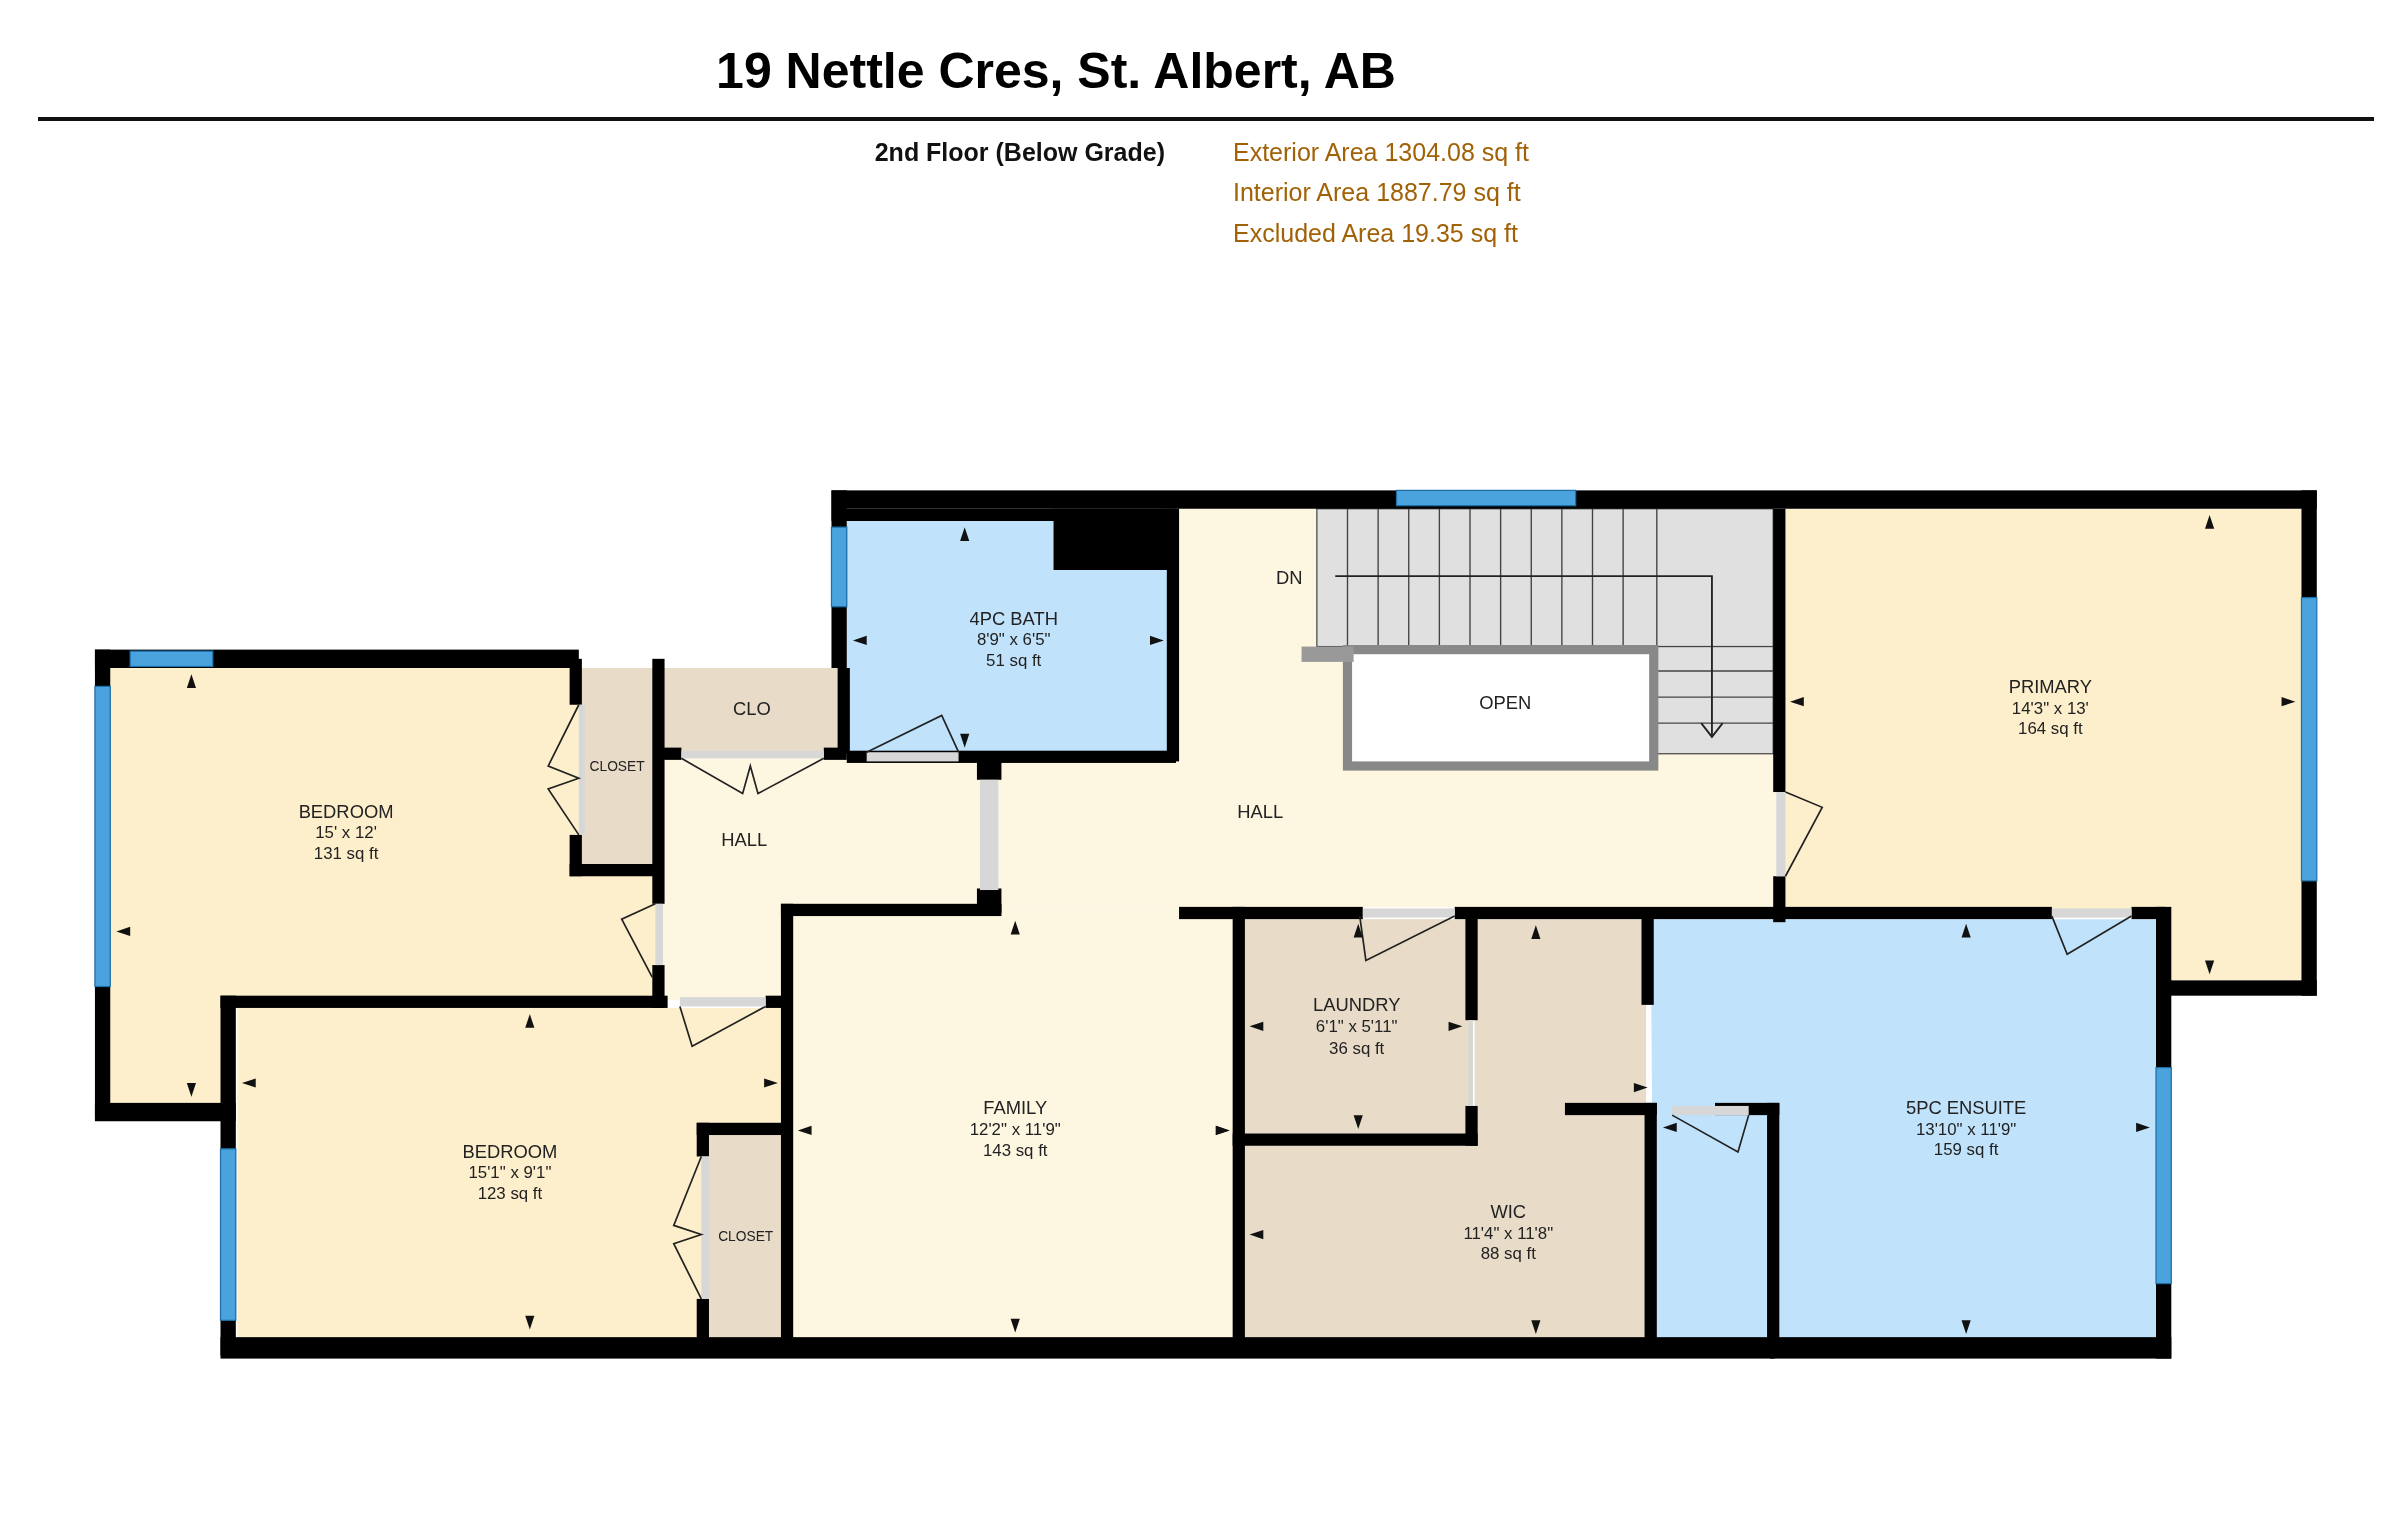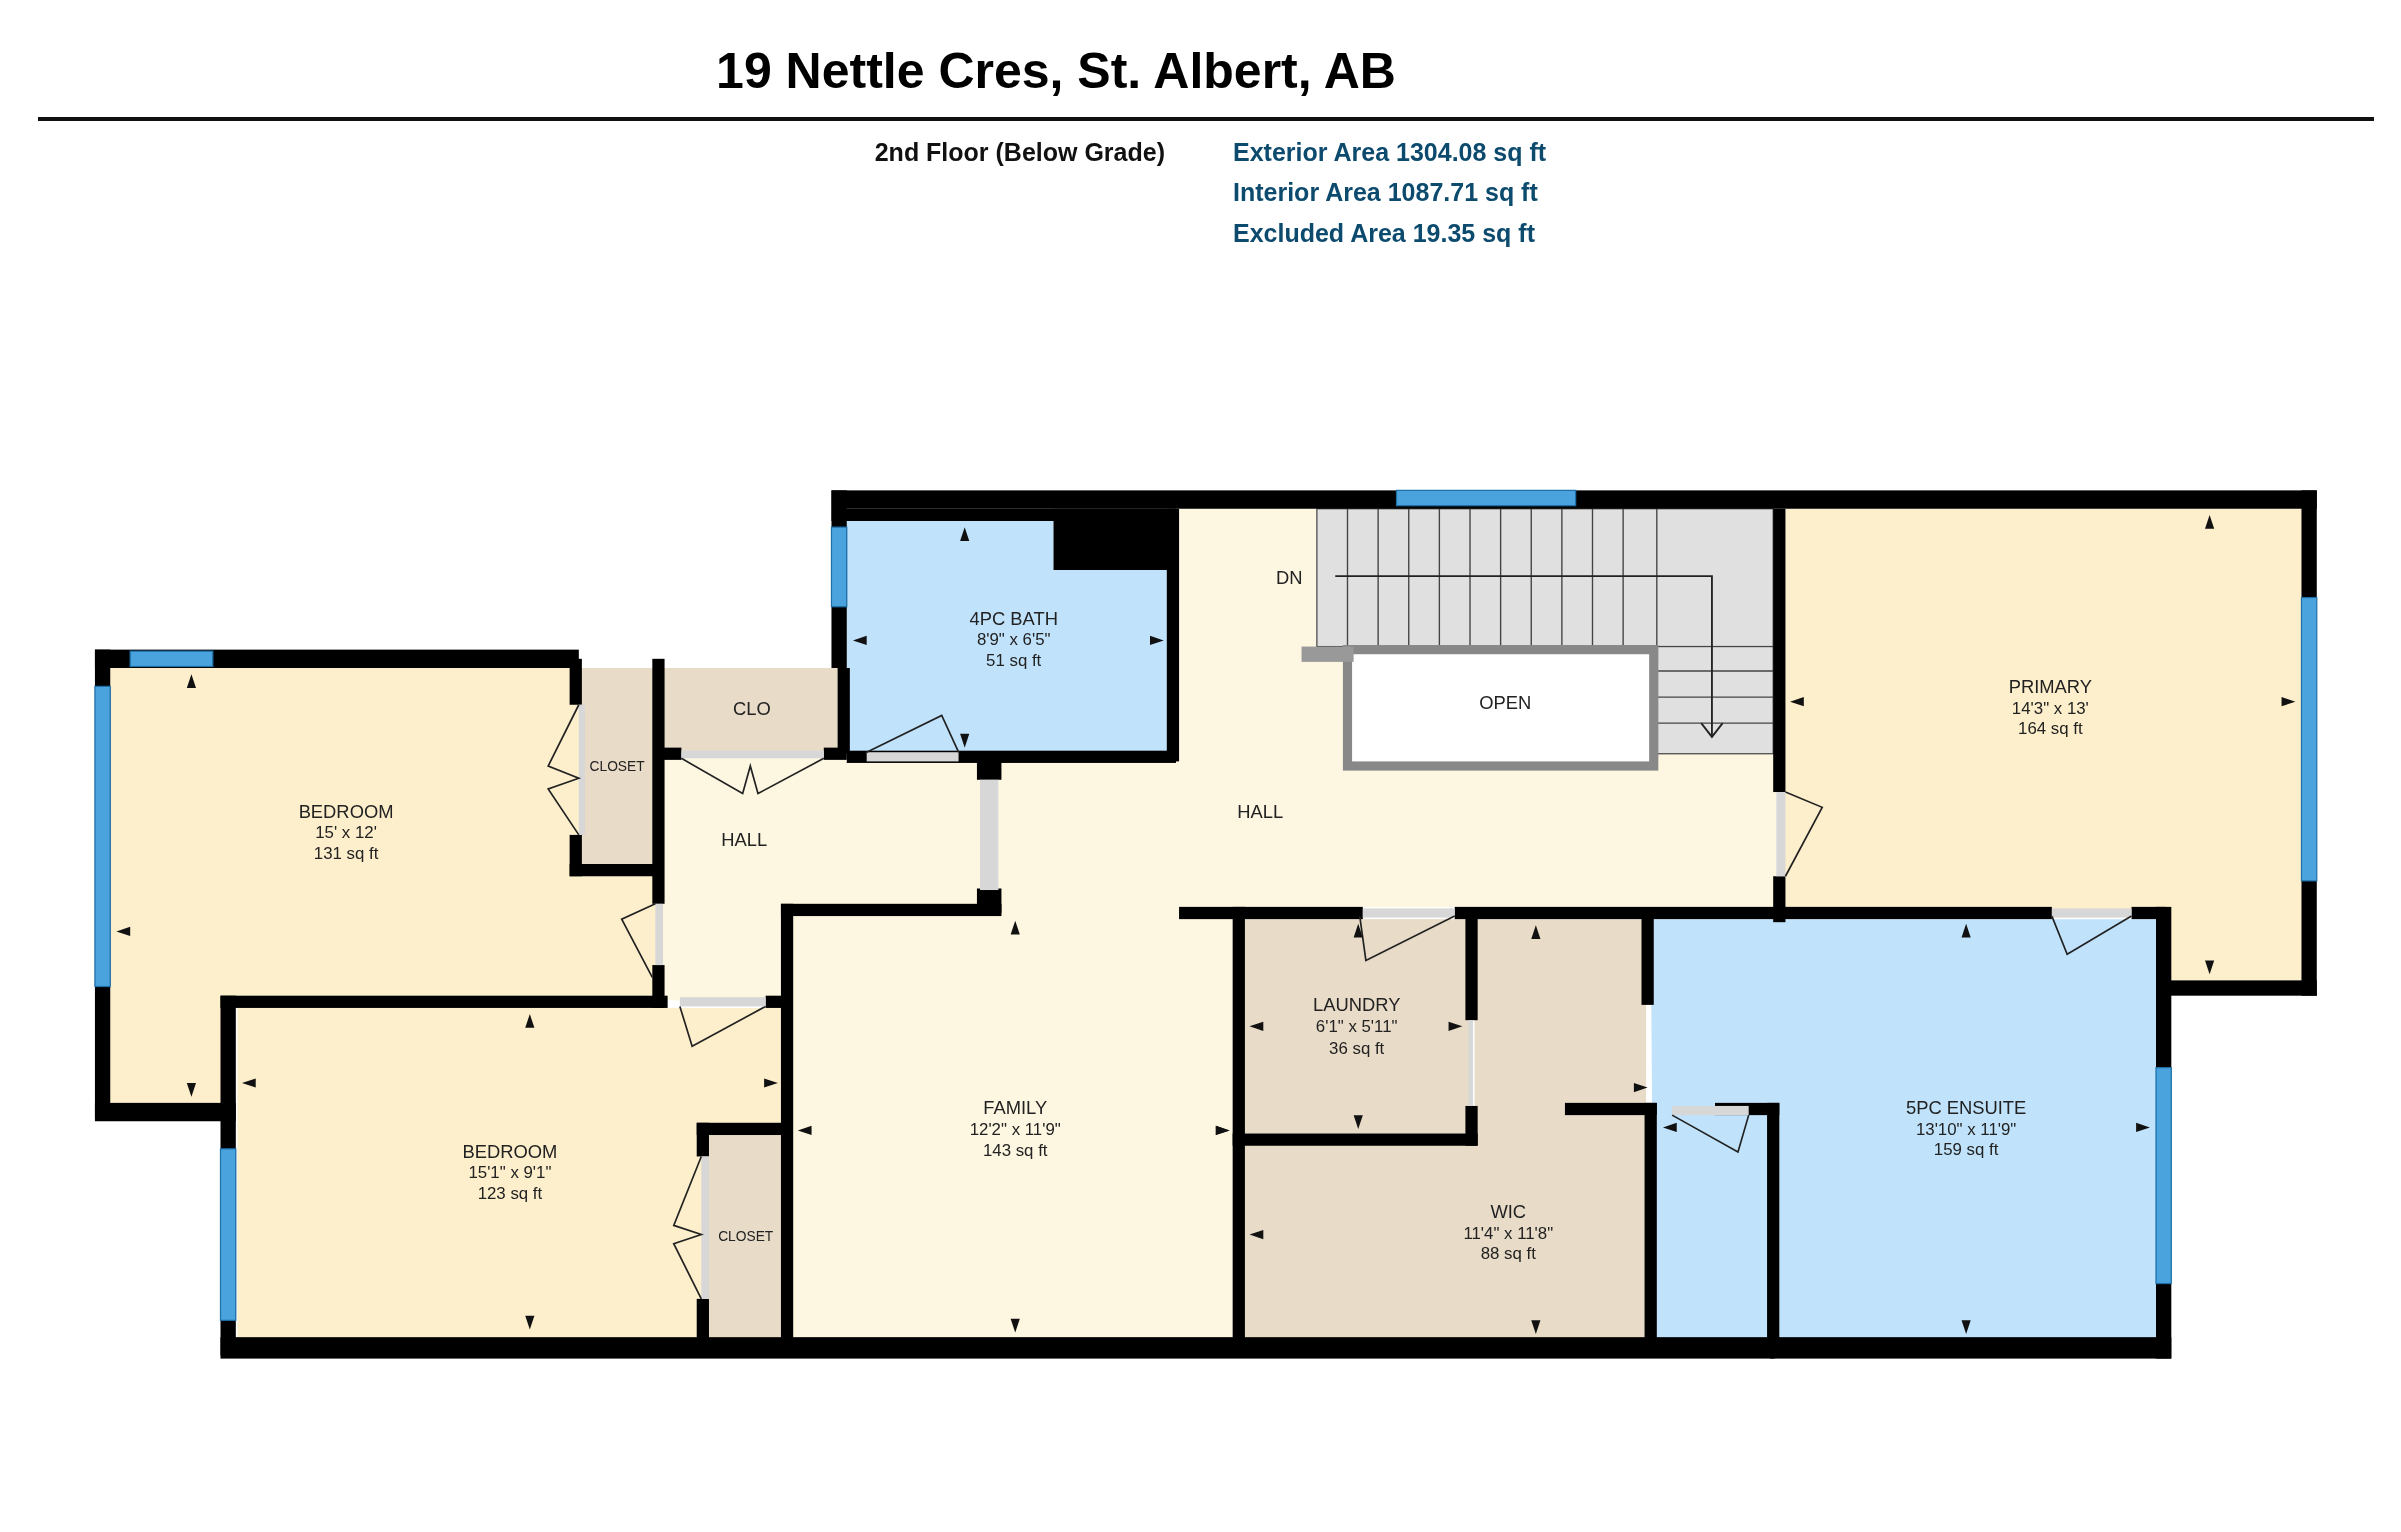--- a/index.html
+++ b/index.html
@@ -1,31 +1,31 @@
 <!DOCTYPE html>
 <html style="font-size:12.8px"><head>
 <meta charset="utf-8">
 <style>
   html,body{margin:0;padding:0;background:#ffffff;}
   body{width:2401px;height:1532px;overflow:hidden;position:relative;font-family:"Liberation Sans",sans-serif;}
   .title{position:absolute;left:0;width:2112px;top:42px;text-align:center;font-weight:bold;font-size:50px;color:#000;}
   .rule{position:absolute;left:38px;width:2336px;top:117px;height:4px;background:#111;}
   .floor-label{position:absolute;right:1236px;top:138px;font-weight:bold;font-size:25px;color:#111;}
-  .area{position:absolute;left:1233px;font-size:25px;color:#0c4a6e;font-weight:bold;}
+  .area{position:absolute;left:1233px;font-size:25px;color:#a16207;}
   svg.plan{position:absolute;left:0;top:0;}
   .rl{font-family:"Liberation Sans",sans-serif;fill:#222;text-anchor:middle;}
 </style>
 </head>
 <body>
 
 <div class="title">19 Nettle Cres, St. Albert, AB</div>
 <div class="rule"></div>
 <div class="floor-label">2nd Floor (Below Grade)</div>
 <div class="area" style="top:138px">Exterior Area 1304.08 sq ft</div>
-<div class="area" style="top:178px">Interior Area 1087.71 sq ft</div>
+<div class="area" style="top:178px">Interior Area 1887.79 sq ft</div>
 <div class="area" style="top:219px">Excluded Area 19.35 sq ft</div>
 
 <svg class="plan" width="2401" height="1532" viewBox="0 0 1568 1000">
 
   <g>
 
     <path d="M70 432 H378 V565 H430 V650 H152 V722 H70 Z" fill="#fdefcc"></path>
 
     <rect x="378" y="436" width="50" height="128" fill="#e8dcc8"></rect>
 

